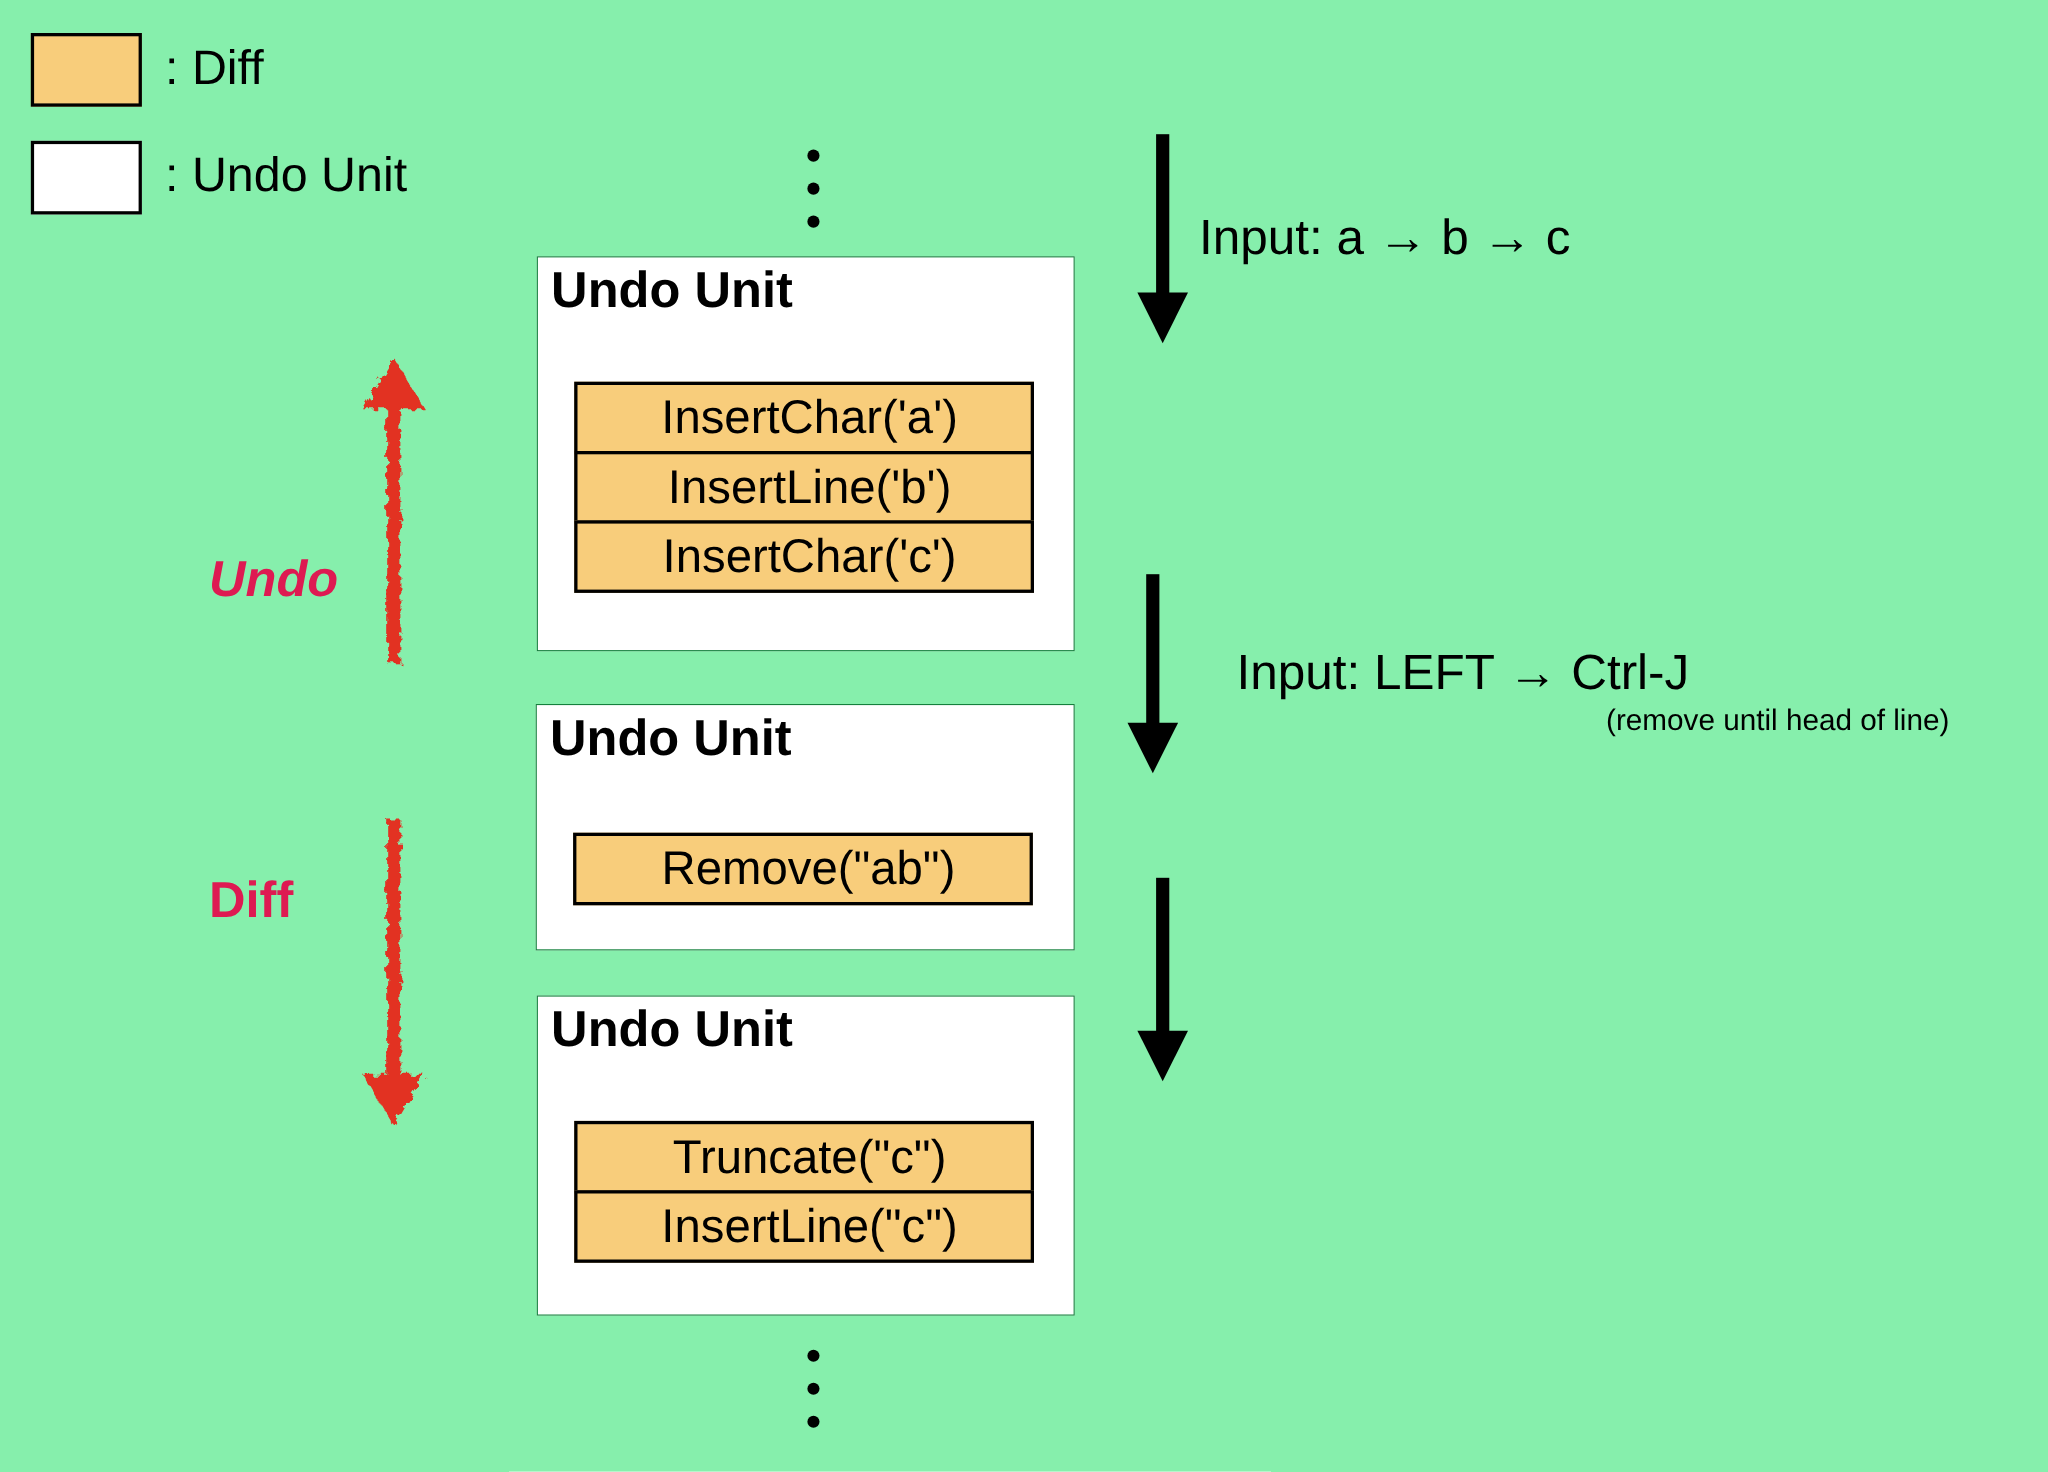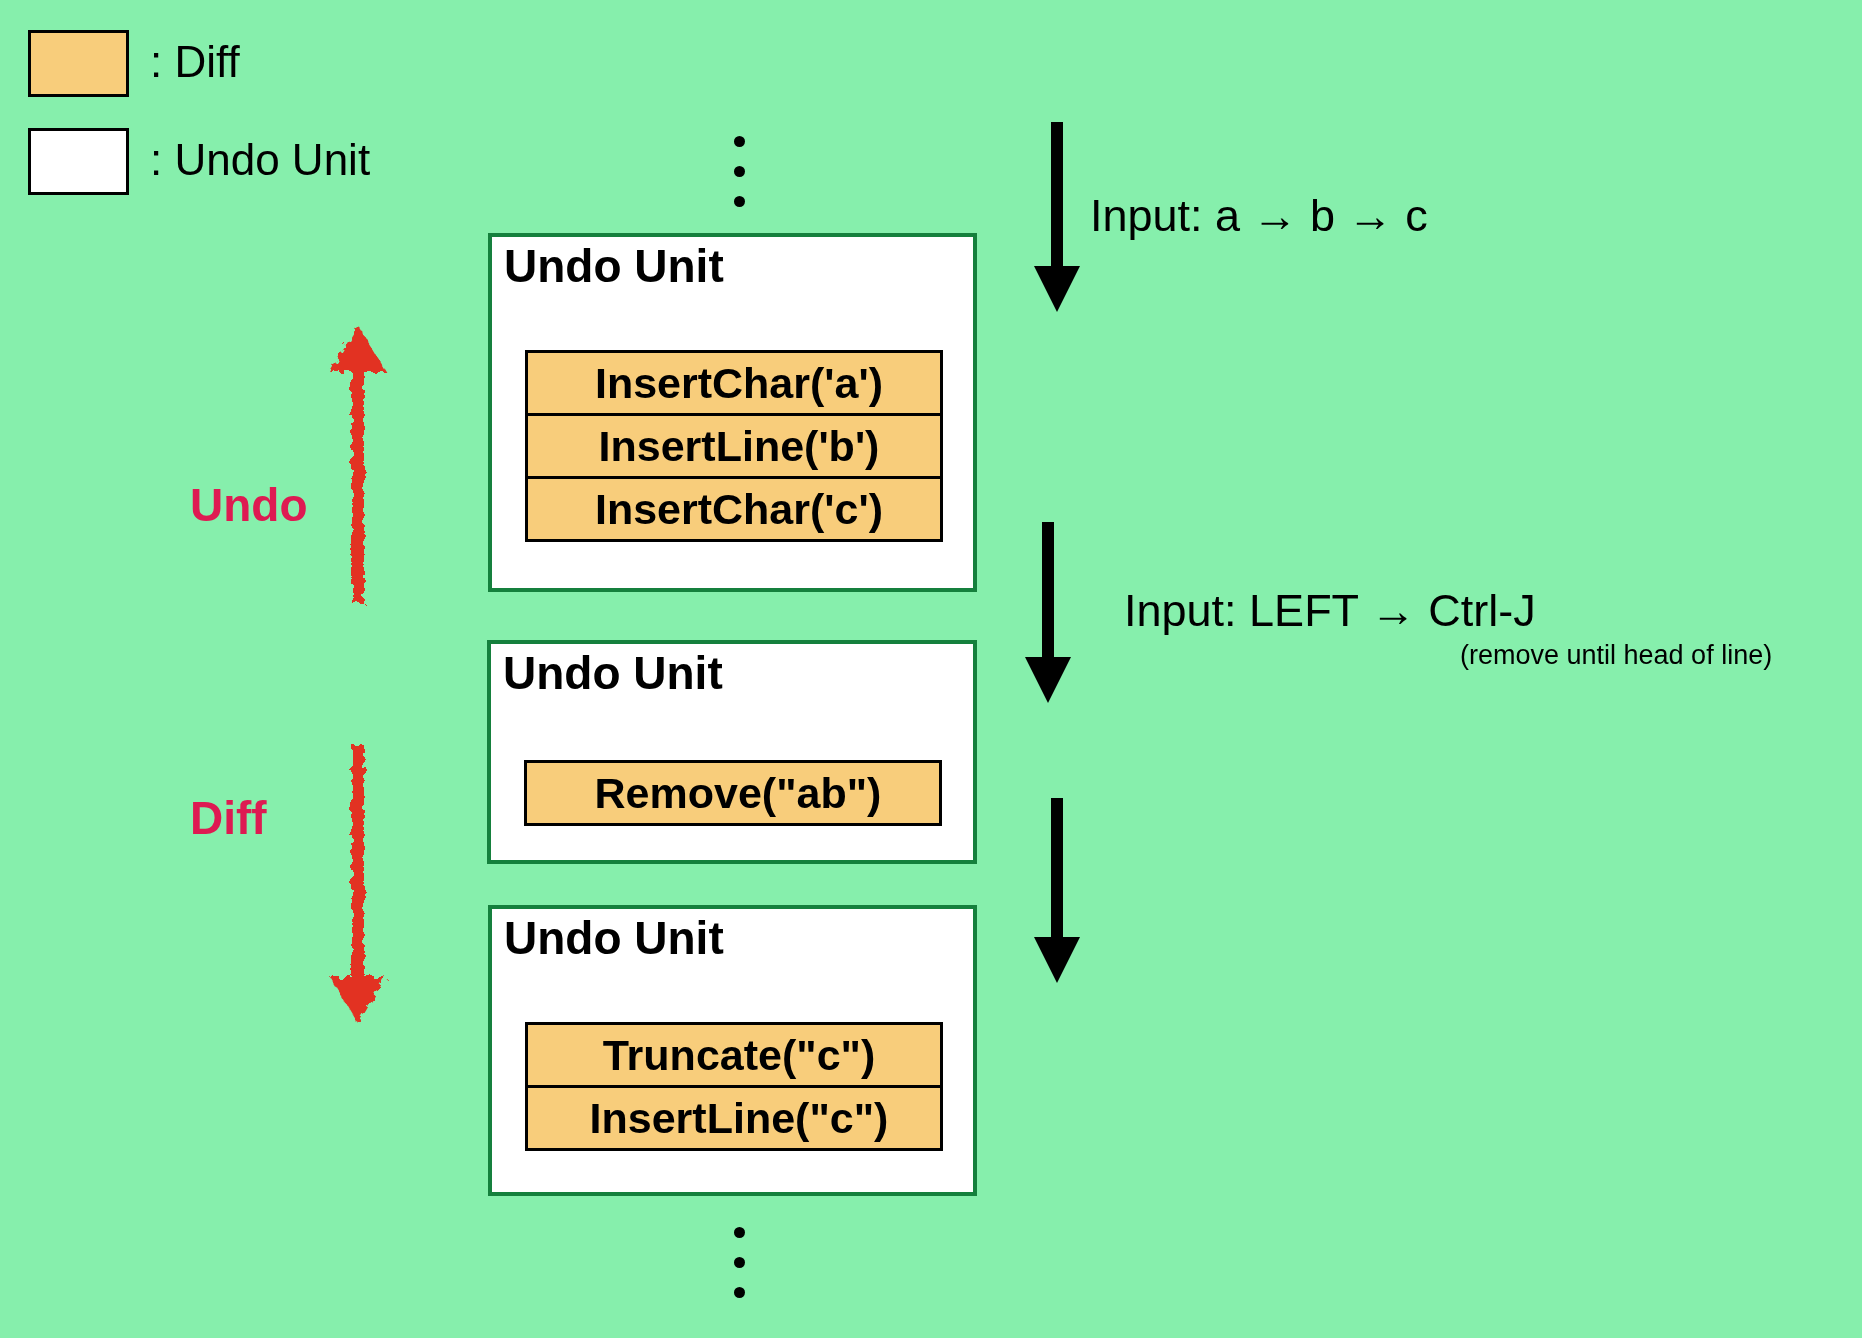--- a/index.html
+++ b/index.html
@@ -13,28 +13,28 @@
   .swatch { position:absolute; width:101px; height:67px; border:3px solid #000; box-sizing:border-box; }
   .swatch-diff { background:var(--diff-fill,#F8CD7B); }
   .swatch-unit { background:#fff; }
   .legend-label { position:absolute; font-size:44px; line-height:1.1; white-space:nowrap; }
 
   
   .vdots { position:absolute; display:flex; flex-direction:column; align-items:center; gap:19px; }
   .vdots span { width:11px; height:11px; border-radius:50%; background:#000; }
 
   
-  .unit-box { position:absolute; border:4px solid #15803d; box-sizing:border-box; background:#fff; }
+  .unit-box { position:absolute; border:1px solid #15803d; box-sizing:border-box; background:#fff; }
   .unit-title { position:absolute; left:12px; top:2px; font-weight:bold; font-size:46px; white-space:nowrap; }
   .diff-stack { position:absolute; left:33px; width:418px; }
   .diff-row {
     height:66px; margin-top:-3px; border:3px solid #000; box-sizing:border-box;
     background:var(--diff-fill,#F8CD7B);
     display:flex; align-items:center; justify-content:center;
-    font-weight:bold; font-size:43px; white-space:nowrap;padding-left:10px;
+    font-weight:normal; font-size:43px; white-space:nowrap;padding-left:10px;
   }
   .diff-row:first-child { margin-top:0; }
 
   
   .black-arrow { position:absolute; width:46px; height:190px; }
   .black-arrow .shaft { position:absolute; left:17px; top:0; width:12px; background:#000; }
   .black-arrow .head {
     position:absolute; left:0; width:0; height:0;
     border-left:23px solid transparent; border-right:23px solid transparent;
     border-top:46px solid #000;
@@ -114,21 +114,21 @@
   <div class="vdots" style="left:734px; top:1227px;">
     <span></span>
       <span></span>
       <span></span>
   </div>
 
   <div class="red-arrow" style="left:330px; top:325px; height:278px;">
     <div class="head-up"></div>
     <div class="shaft" style="top:44px; height:234px;"></div>
   </div>
-  <div class="direction-label" style="left:190px; top:478px;">Undo</div>
+  <div class="direction-label" style="left:190px; top:499px;font-style:italic;">Undo</div>
 
   <div class="red-arrow" style="left:330px; top:745px; height:280px;">
     <div class="shaft" style="top:0; height:234px;"></div>
     <div class="head-down" style="top:232px;"></div>
   </div>
   <div class="direction-label" style="left:190px; top:791px;">Diff</div>
 
   <div class="black-arrow" style="left:1034px; top:122px;">
     <div class="shaft" style="height:146px;"></div>
     <div class="head" style="top:144px;"></div>

